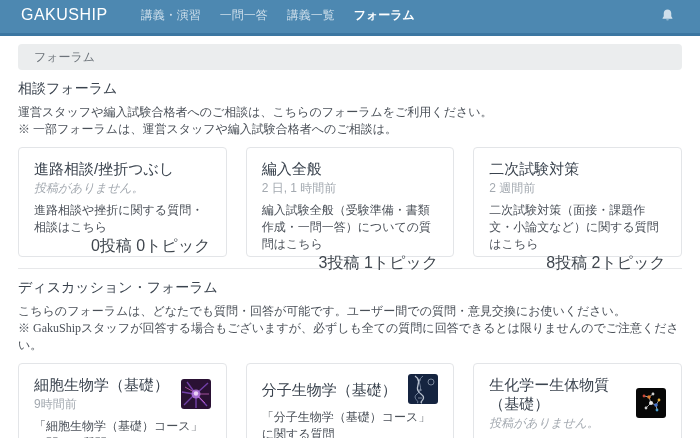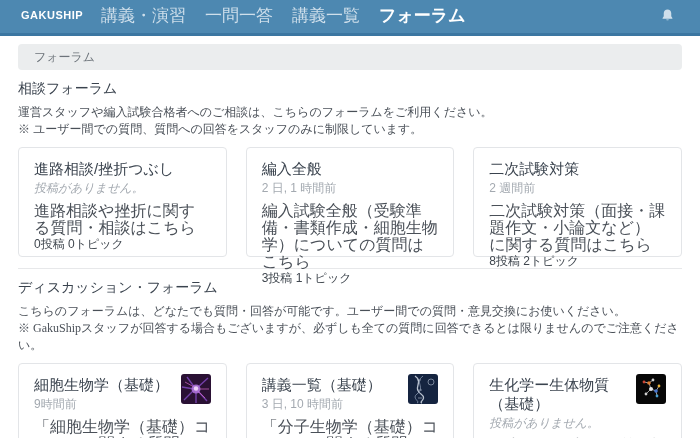--- a/index.html
+++ b/index.html
@@ -2,48 +2,48 @@
 <html lang="ja"><head>
 <meta charset="utf-8">
 <style>
   * { margin:0; padding:0; box-sizing:border-box; }
   html,body { width:700px; height:438px; overflow:hidden; background:#fff;
     font-family:"Liberation Sans","DejaVu Sans",sans-serif; }
 
   
   .navbar { height:36px; background:#4d88b1; border-bottom:3px solid #3b76a1;
     display:flex; align-items:center; padding:0 24px 3px 21px; }
-  .brand { color:#fff; font-weight:bold; font-size:11px; letter-spacing:.5px; margin-right:15px; }
-  .nav-link { color:#cfdfeb; font-size:17px; text-decoration:none; margin-right:13px;
+  .brand { color:#fff; font-weight:normal; font-size:16px; letter-spacing:.5px; margin-right:30px; }
+  .nav-link { color:#cfdfeb; font-size:12px; text-decoration:none; margin-right:13px;
     padding:4px 3px; white-space:nowrap; }
   .nav-link.active { color:#fff; font-weight:bold; }
   .bell { margin-left:auto; width:16px; height:16px; display:flex; align-items:center; }
 
   
   .breadcrumb-bar { margin:8px 18px 0; height:26px; background:#ebedee; border-radius:4px;
     display:flex; align-items:center; padding:0 16px; font-size:12px; color:#6c737a; }
 
   
   .content { padding:0 18px; }
   h2.section-title { font-size:14px; font-weight:500; color:#3a434e; margin:7px 0 5px; line-height:22px; }
   .section-desc { font-size:12px; color:#4a5058; line-height:17px;font-family:Liberation Serif, serif; }
   .divider { border:none; border-top:1px solid #e7e8ea; margin:11px 0 6px; }
 
   
   .cards { display:grid; grid-template-columns:repeat(3,1fr); gap:19px; margin-top:9px; }
   .card { background:#fff; border:1px solid #e3e5e8; border-radius:4px;
     padding:11px 15px 12px; display:flex; flex-direction:column; }
   .row1 .card { height:110px; }
   .row2 .card { height:98px; }
-  .card-head { display:flex; justify-content:space-between; align-items:flex-start; }
+  .card-head { display:flex; justify-content:space-between; align-items:center; }
   .card-title { font-size:15px; font-weight:500; color:#3a434e; line-height:19px; cursor:pointer; }
   .card-meta { font-size:12px; color:#a3a9b0; margin-top:2px; }
   .card-meta.em { font-style:italic; }
-  .card-desc { font-size:16px; color:#4a5058; line-height:17px; margin-top:5px; }
-  .card-stats { margin-top:auto; font-size:12px; color:#3f464e; }
+  .card-desc { font-size:12px; color:#4a5058; line-height:17px; margin-top:5px; }
+  .card-stats { margin-top:auto; font-size:16px; color:#3f464e;text-align:right; }
   .thumb { width:30px; height:30px; border-radius:3px; flex:0 0 30px; margin:-1px 0 0 8px; overflow:hidden; }
   .thumb svg { display:block; }
 </style>
 </head>
 <body>
 
 <nav class="navbar">
   <span class="brand">GAKUSHIP</span>
   <a class="nav-link">講義・演習</a>
   <a class="nav-link">一問一答</a>
@@ -58,33 +58,33 @@
 </nav>
 
 <div class="breadcrumb-bar">
   <span>フォーラム</span>
 </div>
 
 <div class="content">
 
   <h2 class="section-title">相談フォーラム</h2>
   <div class="section-desc">運営スタッフや編入試験合格者へのご相談は、こちらのフォーラムをご利用ください。</div>
-  <div class="section-desc">※ ユーザー間での質問、質問への回答をスタッフのみに制限しています。</div>
+  <div class="section-desc">※ 一部フォーラムは、運営スタッフや編入試験合格者へのご相談は。</div>
 
   <div class="cards row1">
     <div class="card">
       <div class="card-title">進路相談/挫折つぶし</div>
       <div class="card-meta em">投稿がありません。</div>
       <div class="card-desc">進路相談や挫折に関する質問・相談はこちら</div>
       <div class="card-stats">0投稿 0トピック</div>
     </div>
     <div class="card">
       <div class="card-title">編入全般</div>
       <div class="card-meta">2 日, 1 時間前</div>
-      <div class="card-desc">編入試験全般（受験準備・書類作成・細胞生物学）についての質問はこちら</div>
+      <div class="card-desc">編入試験全般（受験準備・書類作成・一問一答）についての質問はこちら</div>
       <div class="card-stats">3投稿 1トピック</div>
     </div>
     <div class="card">
       <div class="card-title">二次試験対策</div>
       <div class="card-meta">2 週間前</div>
       <div class="card-desc">二次試験対策（面接・課題作文・小論文など）に関する質問はこちら</div>
       <div class="card-stats">8投稿 2トピック</div>
     </div>
   </div>
 
@@ -111,22 +111,21 @@
           </svg>
         </span>
       </div>
       <div class="card-desc">「細胞生物学（基礎）コース」に関する質問</div>
 
     </div>
 
     <div class="card">
       <div class="card-head">
         <div>
-          <div class="card-title">講義一覧（基礎）</div>
-          <div class="card-meta">3 日, 10 時間前</div>
+          <div class="card-title">分子生物学（基礎）</div>
         </div>
         <span class="thumb">
           <svg width="30" height="30" viewBox="0 0 30 30">
             <rect width="30" height="30" fill="#152440"></rect>
             <path d="M7 2 C16 8 4 14 13 20 C20 25 10 28 14 29" stroke="#d5dde9" stroke-width="1.3" fill="none" opacity=".85"></path>
             <path d="M15 2 C6 8 18 14 9 20 C3 24 13 28 9 29" stroke="#aebdd4" stroke-width="1" fill="none" opacity=".6"></path>
             <path d="M9 6 L13 6 M9 16 L14 16 M10 24 L14 24" stroke="#d5dde9" stroke-width="1" opacity=".5"></path>
             <circle cx="23" cy="8" r="3" stroke="#c3cede" stroke-width="1" fill="none" opacity=".55"></circle>
           </svg>
         </span>

